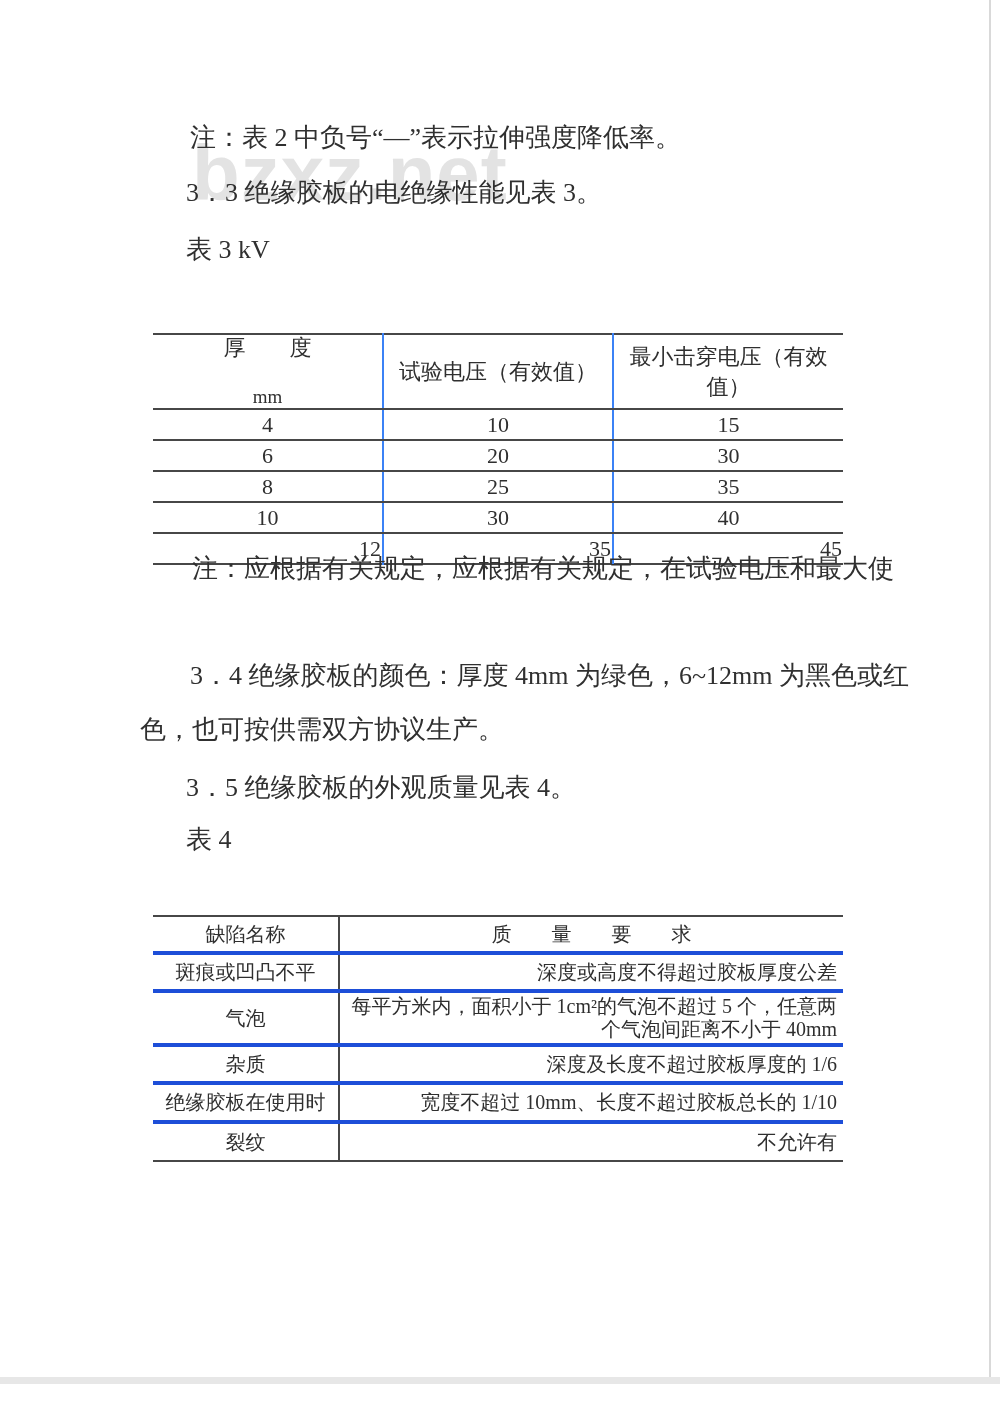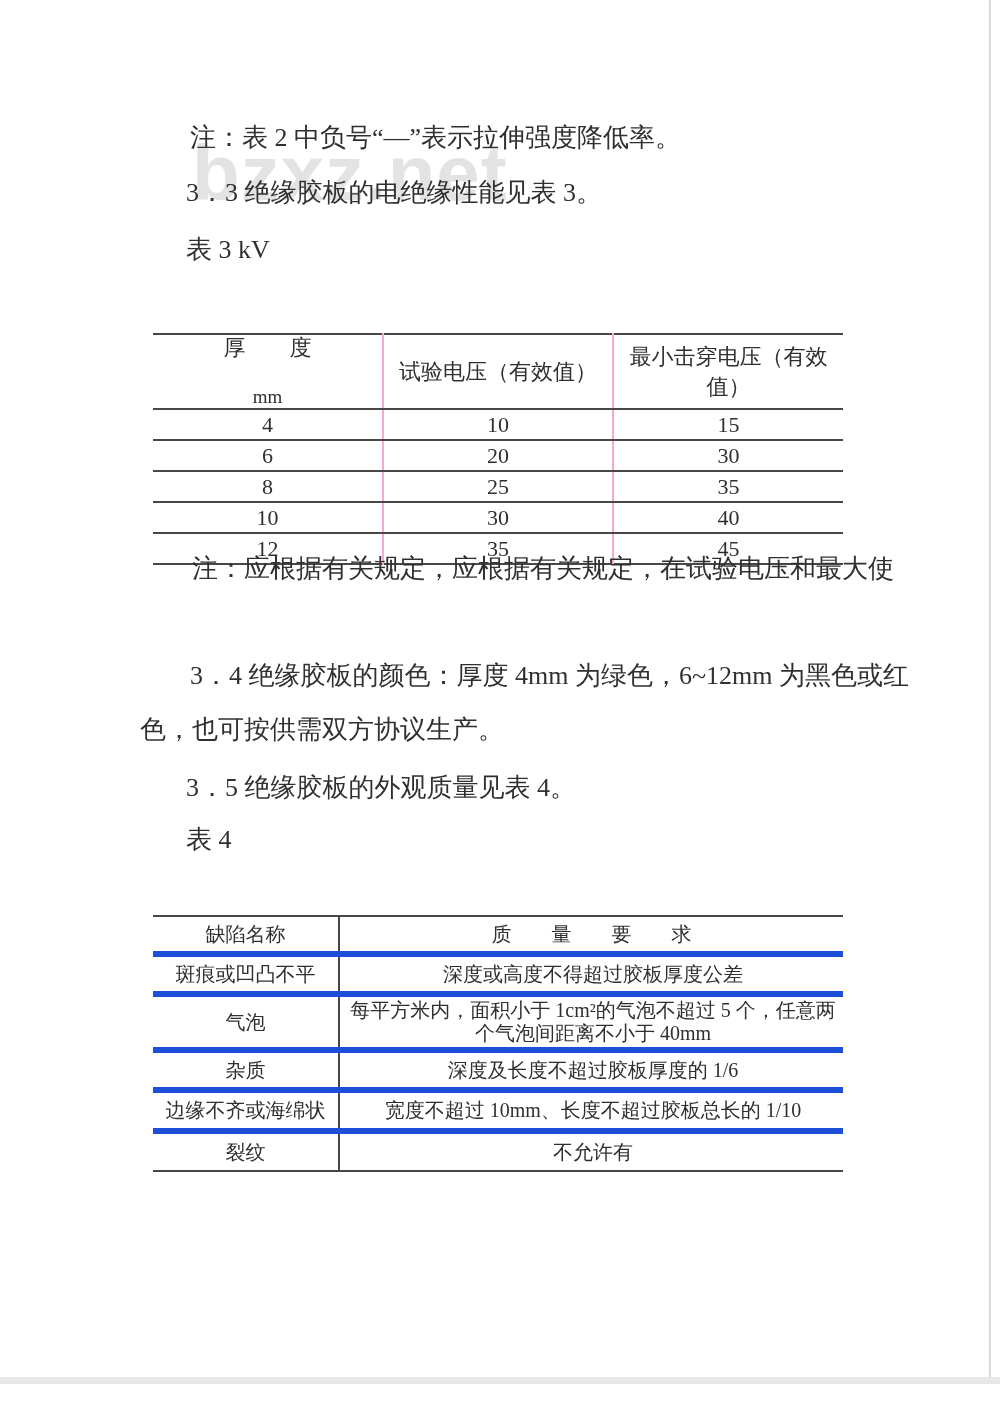--- a/index.html
+++ b/index.html
@@ -55,38 +55,38 @@
     color: #2f2f2f;
   }
   .tbl3 {
     left: 153px;
     top: 333px;
     width: 690px;
     border-top: 2px solid #474747;
     border-bottom: 2px solid #474747;
   }
   .tbl3 td { border-bottom: 2px solid #474747; text-align: center; vertical-align: middle; }
-  .tbl3 tr:last-child td { border-bottom: none; }
-  .tbl3 td:not(:last-child) { border-right: 2px solid #f9a8d4; }
+  .tbl3 tr:last-child td { border-bottom: none; text-align: right; }
+  .tbl3 td:not(:last-child) { border-right: 2px solid #3b82f6; }
   .tbl3 .hdr td { height: 46px; font-size: 22px; }
   .tbl3 .datarow td { height: 27px; font-size: 22px; }
   .tbl3 .h-sub { font-size: 19px; line-height: 20px; margin-top: 27px; }
   .tbl3 .h-main { line-height: 24px; }
 
   .tbl4 {
     left: 153px;
     top: 915px;
     width: 690px;
     border-top: 2px solid #474747;
     border-bottom: 2px solid #474747;
   }
-  .tbl4 td { border-bottom: 6px solid #1d4ed8; vertical-align: middle; font-size: 20px; line-height: 23px; }
+  .tbl4 td { border-bottom: 4px solid #1d4ed8; vertical-align: middle; font-size: 20px; line-height: 23px; }
   .tbl4 tr:last-child td { border-bottom: none; }
   .tbl4 td:first-child { border-right: 2px solid #474747; text-align: center; width: 185px; }
-  .tbl4 td:last-child { text-align: center; padding: 2px 6px 2px 9px; }
+  .tbl4 td:last-child { text-align: right; padding: 2px 6px 2px 9px; }
   .tbl4 .hdr td { height: 34px; text-align: center; padding: 0; }
   .tbl4 .r1 td { height: 30px; }
   .tbl4 .r2 td { height: 46px; }
   .tbl4 .r3 td { height: 30px; }
   .tbl4 .r4 td { height: 31px; }
   .tbl4 .r5 td { height: 32px; }
 </style>
 </head>
 <body>
 
@@ -159,21 +159,21 @@
     </tr>
     <tr class="r2">
       <td>气泡</td>
       <td>每平方米内，面积小于 1cm²的气泡不超过 5 个，任意两个气泡间距离不小于 40mm</td>
     </tr>
     <tr class="r3">
       <td>杂质</td>
       <td>深度及长度不超过胶板厚度的 1/6</td>
     </tr>
     <tr class="r4">
-      <td>边缘不齐或海绵状</td>
+      <td>绝缘胶板在使用时</td>
       <td>宽度不超过 10mm、长度不超过胶板总长的 1/10</td>
     </tr>
     <tr class="r5">
       <td>裂纹</td>
       <td>不允许有</td>
     </tr>
   </tbody>
     </table>
 
   <div class="page-edge-line"></div>

